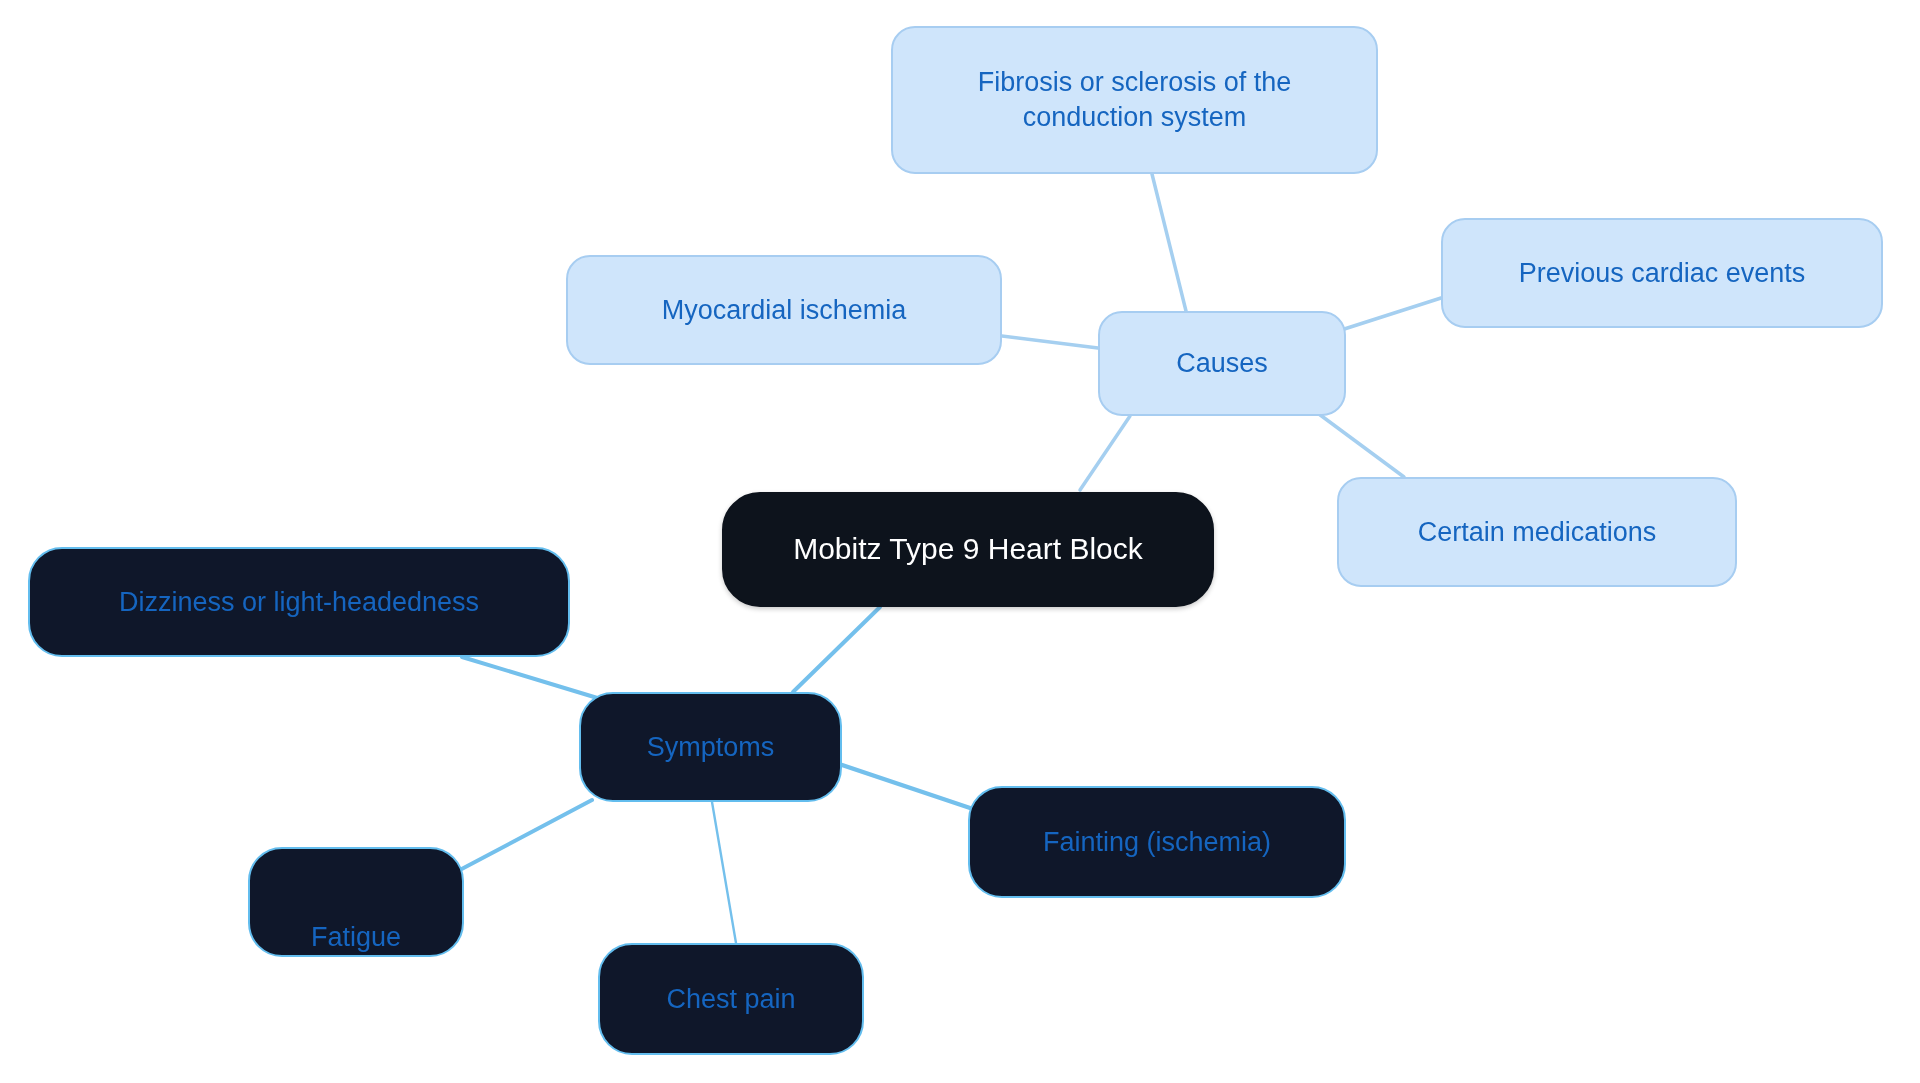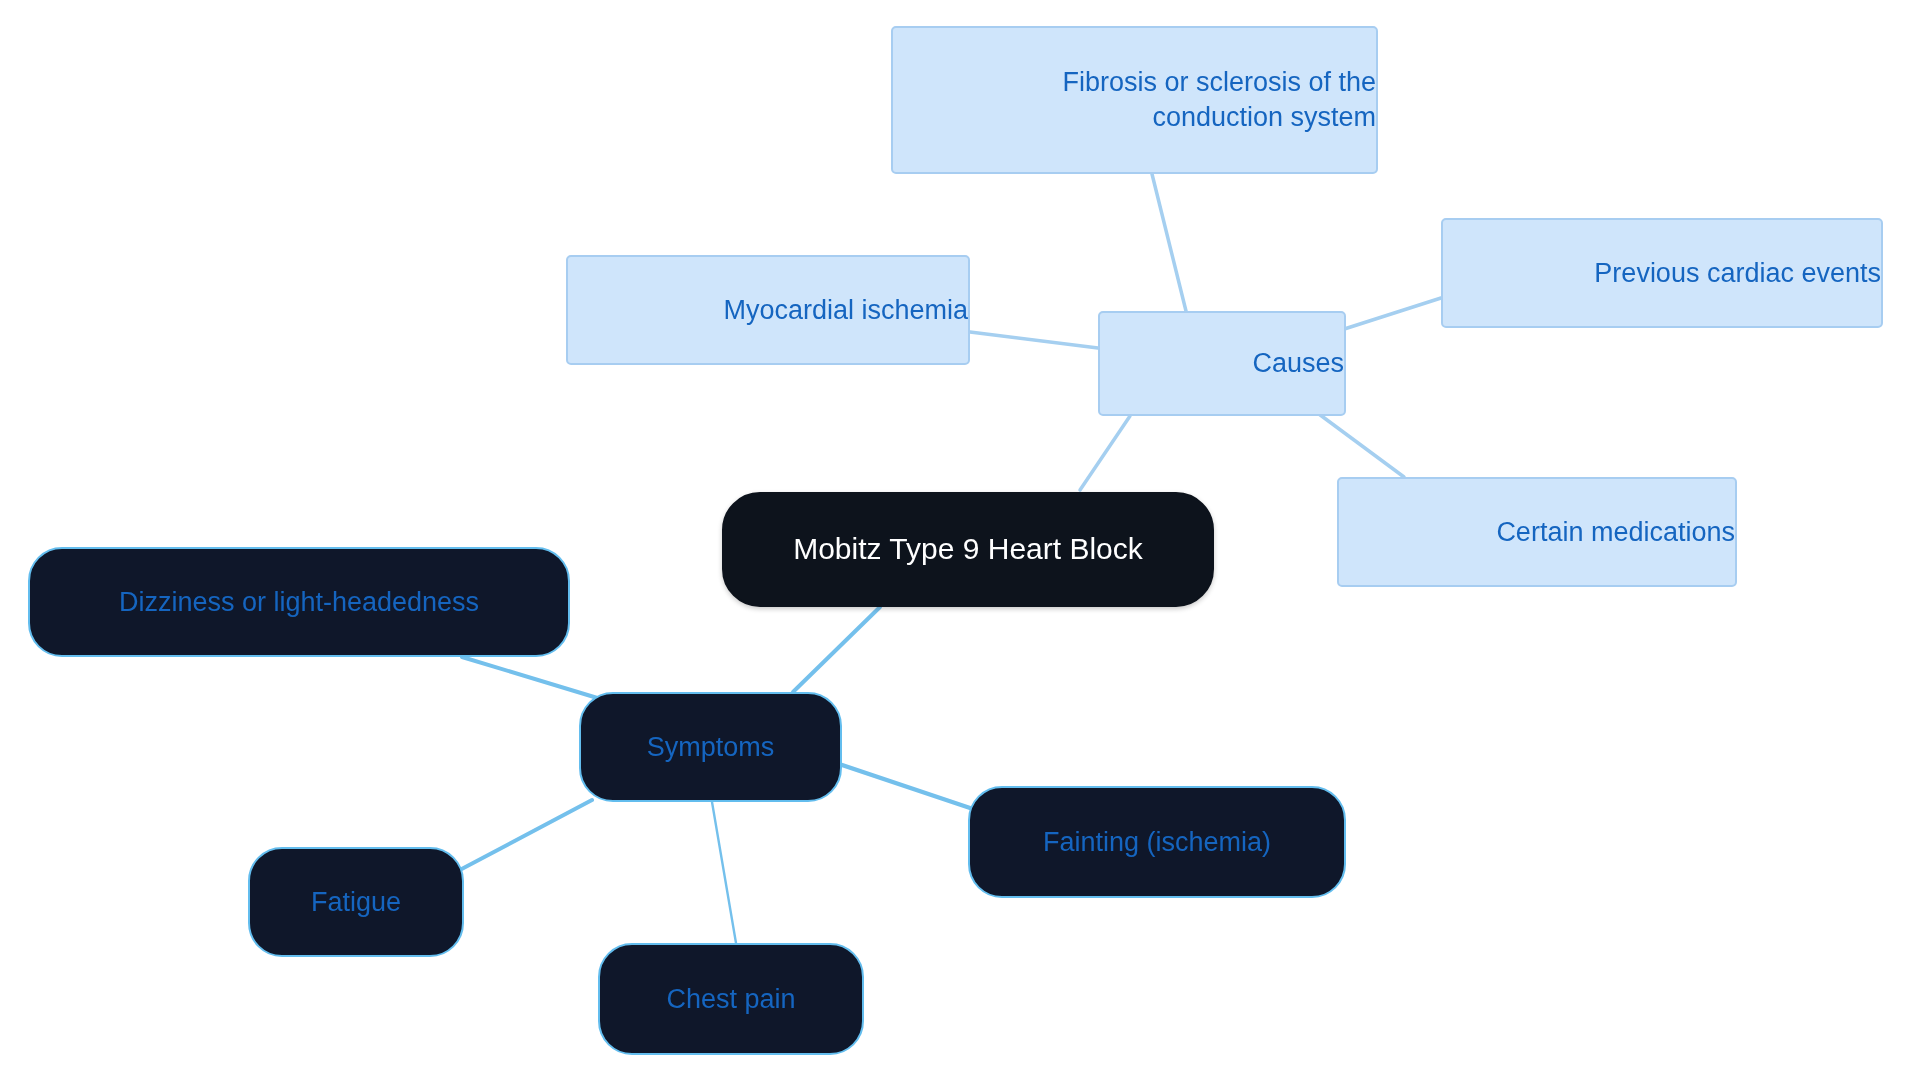--- a/index.html
+++ b/index.html
@@ -57,23 +57,22 @@
     border-radius: 38px;
     font-size: 30px;
     box-shadow: 0 2px 5px rgba(0,0,0,0.22);
   }
 
   
   .node.pale {
     background: #cfe5fb;
     border-color: #a7cdf1;
     color: #1565c0;
-    border-radius: 5px;
+    border-radius: 24px;
     font-size: 27px;
-    text-align: right;
   }
 
   
   .node.vivid {
     background: #0f172a;
     border-color: #63bdee;
     color: #1565c0;
     border-radius: 34px;
     font-size: 27px;
   }
@@ -98,36 +97,36 @@
       <div class="node root" style="left: 722px; top: 492px; width: 492px; height: 115px;">
         <span class="node-label">Mobitz Type 9 Heart Block</span>
       </div>
       <div class="node pale" style="left: 1098px; top: 311px; width: 248px; height: 105px;">
         <span class="node-label">Causes</span>
       </div>
       <div class="node pale" style="left: 891px; top: 26px; width: 487px; height: 148px;">
         <span class="node-label">Fibrosis or sclerosis of the
 conduction system</span>
       </div>
-      <div class="node pale" style="left: 566px; top: 255px; width: 404px; height: 110px;">
+      <div class="node pale" style="left: 566px; top: 255px; width: 436px; height: 110px;">
         <span class="node-label">Myocardial ischemia</span>
       </div>
       <div class="node pale" style="left: 1441px; top: 218px; width: 442px; height: 110px;">
         <span class="node-label">Previous cardiac events</span>
       </div>
       <div class="node pale" style="left: 1337px; top: 477px; width: 400px; height: 110px;">
         <span class="node-label">Certain medications</span>
       </div>
       <div class="node vivid" style="left: 579px; top: 692px; width: 263px; height: 110px;">
         <span class="node-label">Symptoms</span>
       </div>
       <div class="node vivid" style="left: 28px; top: 547px; width: 542px; height: 110px;">
         <span class="node-label">Dizziness or light-headedness</span>
       </div>
-      <div class="node vivid" style="left: 248px; top: 847px; width: 216px; height: 110px;">
+      <div class="node vivid" style="left: 248px; top: 847px; width: 216px; height: 110px; align-items: flex-end;">
         <span class="node-label">Fatigue</span>
       </div>
       <div class="node vivid" style="left: 598px; top: 943px; width: 266px; height: 112px;">
         <span class="node-label">Chest pain</span>
       </div>
       <div class="node vivid" style="left: 968px; top: 786px; width: 378px; height: 112px;">
         <span class="node-label">Fainting (ischemia)</span>
       </div>
     </div>
 </div>

